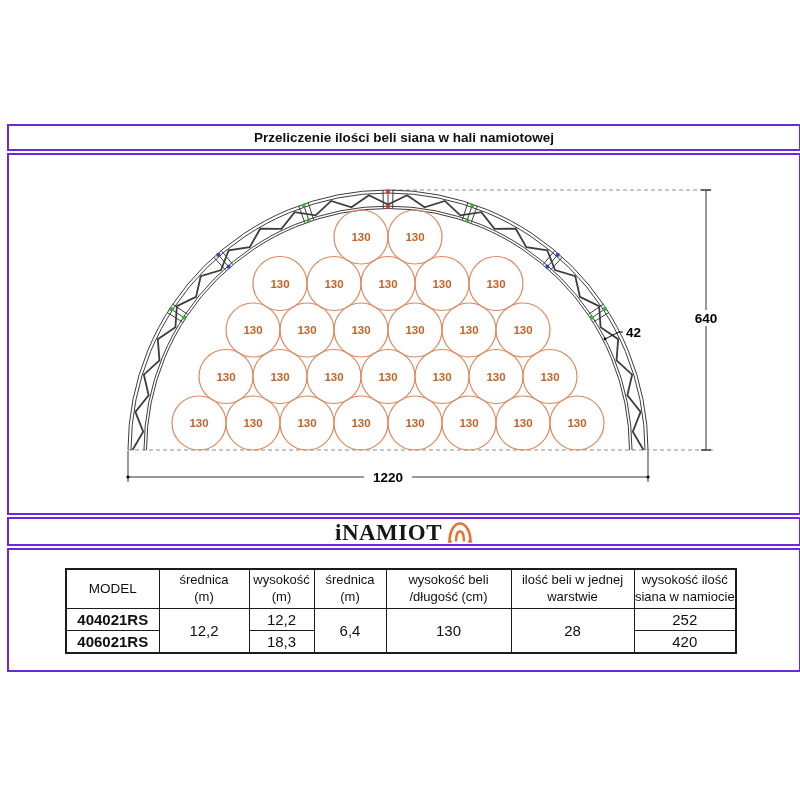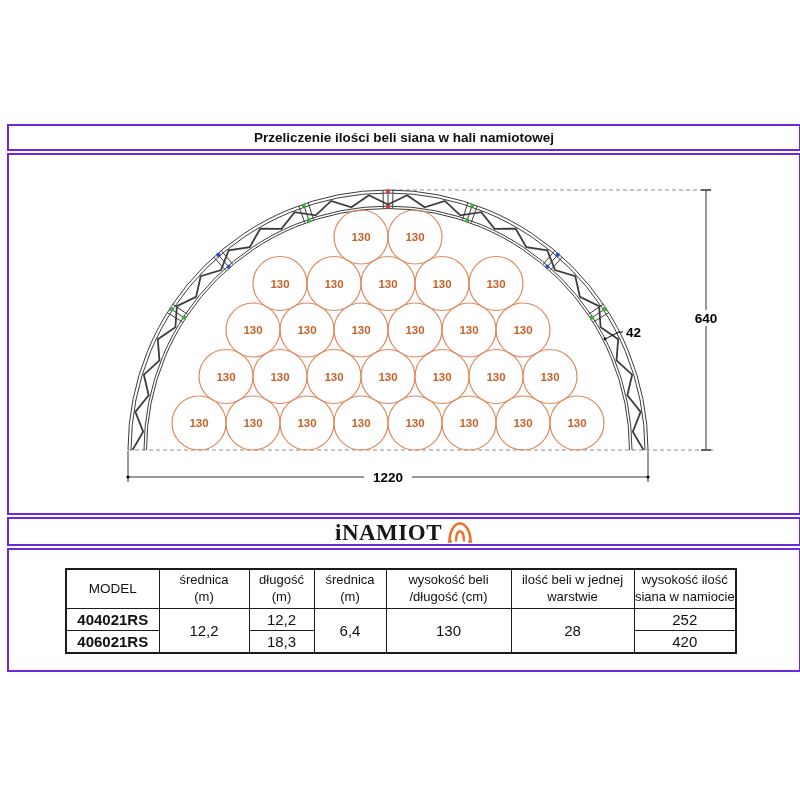--- a/index.html
+++ b/index.html
@@ -174,21 +174,21 @@
         <tr class="hdr">
       <th>
         <div class="model-h">MODEL</div>
         <div></div>
       </th>
       <th>
         <div>średnica</div>
         <div>(m)</div>
       </th>
       <th>
-        <div>długość</div>
+        <div>wysokość</div>
         <div>(m)</div>
       </th>
       <th>
         <div>średnica</div>
         <div>(m)</div>
       </th>
       <th>
         <div>wysokość beli</div>
         <div>/długość (cm)</div>
       </th>

